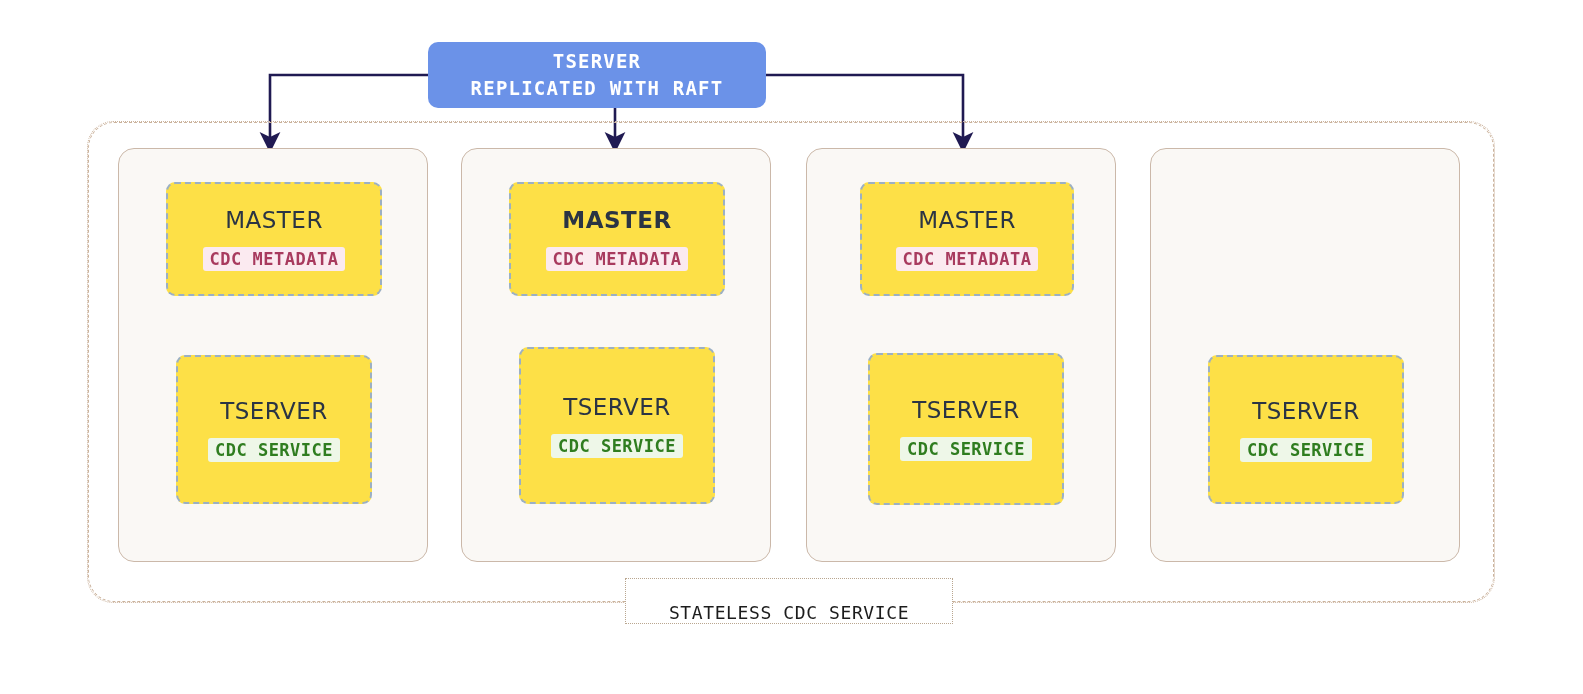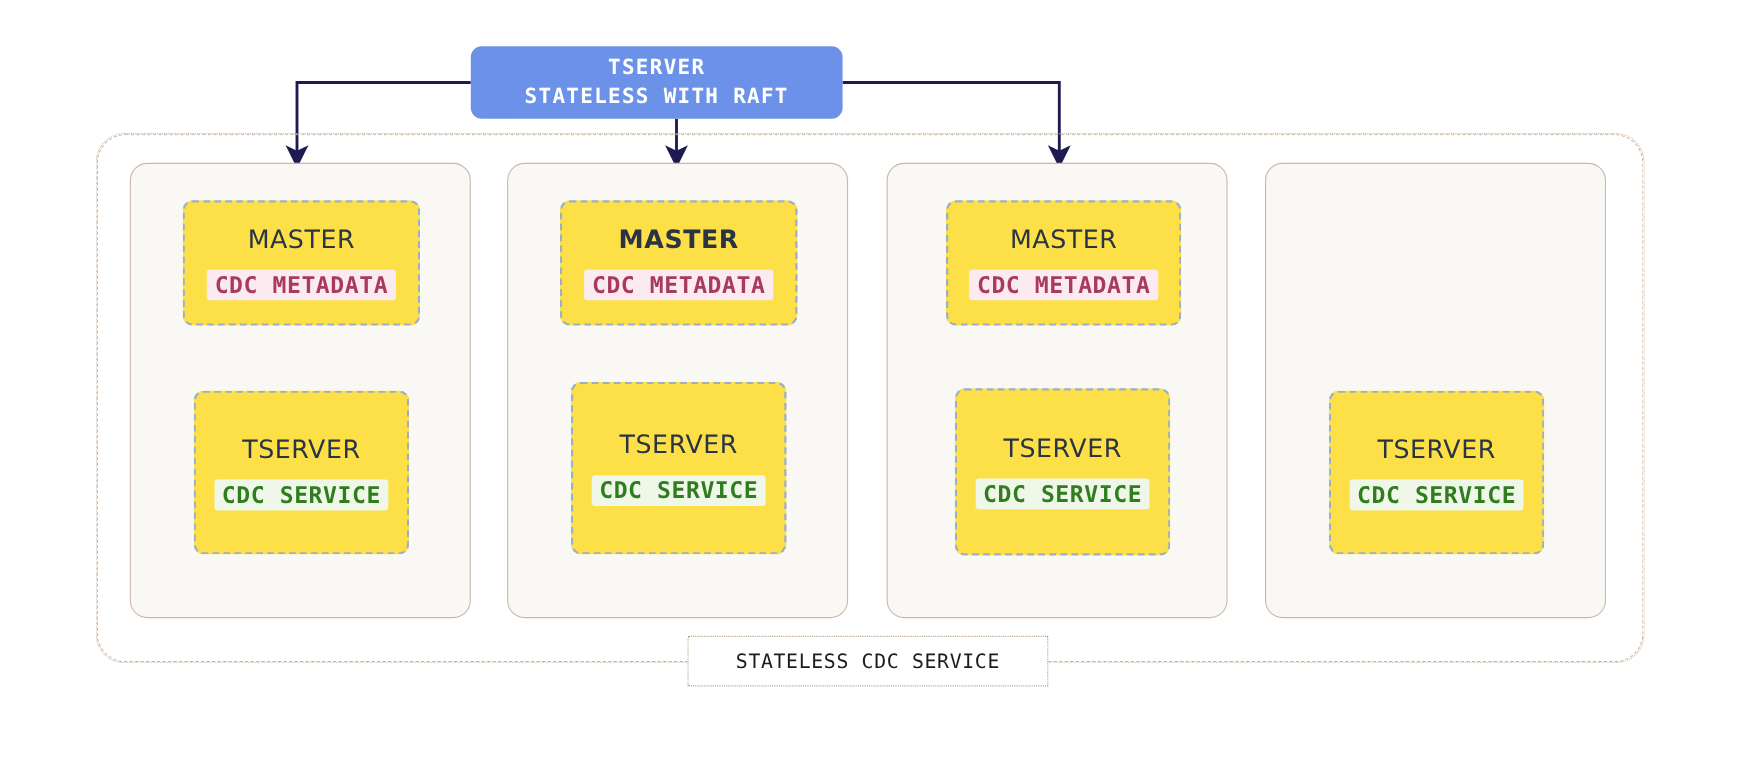--- a/index.html
+++ b/index.html
@@ -80,21 +80,21 @@
   
   .cluster-caption {
     position: absolute;
     left: 625px;
     top: 578px;
     width: 326px;
     height: 44px;
     background: #ffffff;
     border: 1.4px dotted #b9a68f;
     display: flex;
-    align-items: center;
+    align-items: flex-end;
     justify-content: center;
     z-index: 4;
   }
   .cluster-caption span {
     font-family: "DejaVu Sans Mono", monospace;
     font-size: 18px;
     color: #1c1c1c;
     letter-spacing: 0.6px;
     white-space: nowrap;
   }
@@ -126,21 +126,21 @@
     color: #2a3444;
     letter-spacing: 0.5px;
     white-space: nowrap;
   }
   .svc-title.is-leader {
     font-weight: bold;
   }
   .svc-tag {
     margin-top: 14px;
     font-family: "DejaVu Sans Mono", monospace;
-    font-size: 21px;
+    font-size: 17px;
     font-weight: bold;
     letter-spacing: 0.5px;
     padding: 2px 7px;
     border-radius: 3px;
     white-space: nowrap;
   }
   .tag-metadata {
     color: #a83a5e;
     background: #fbeaf0;
   }
@@ -163,21 +163,21 @@
 
     <path d="M 428 75 L 270 75 L 270 142" fill="none" stroke="#201a52" stroke-width="2.6" marker-end="url(#arrowhead)"></path>
 
     <path d="M 615 108 L 615 142" fill="none" stroke="#201a52" stroke-width="2.6" marker-end="url(#arrowhead)"></path>
 
     <path d="M 766 75 L 963 75 L 963 142" fill="none" stroke="#201a52" stroke-width="2.6" marker-end="url(#arrowhead)"></path>
   </svg>
 
   <div class="metadata-box">
     <div class="metadata-line">TSERVER</div>
-    <div class="metadata-line">STATELESS WITH RAFT</div>
+    <div class="metadata-line">REPLICATED WITH RAFT</div>
   </div>
 
   <div class="cluster-boundary"></div>
 
   <div class="node-card" style="left:118px; top:148px; width:308px; height:412px;"></div>
   <div class="svc-box" style="left:166px; top:182px; width:212px; height:110px;">
     <div class="svc-title">MASTER</div>
     <div class="svc-tag tag-metadata">CDC METADATA</div>
   </div>
   <div class="svc-box" style="left:176px; top:355px; width:192px; height:145px;">

